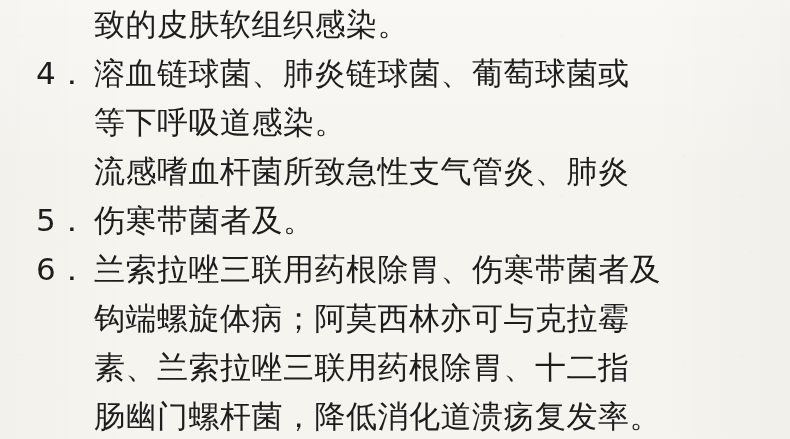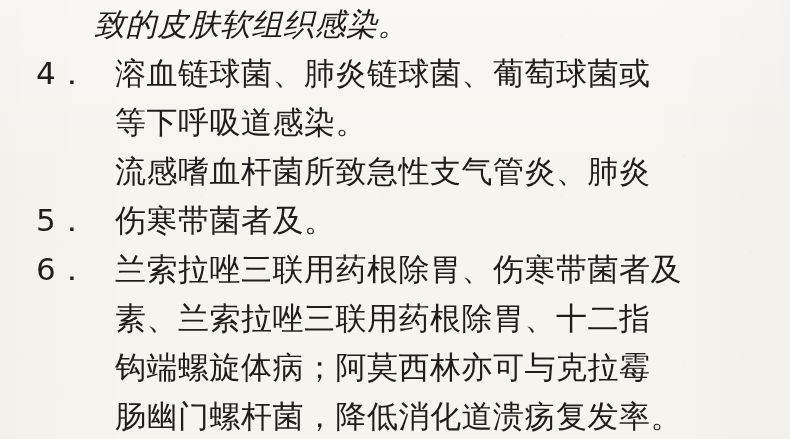--- a/index.html
+++ b/index.html
@@ -57,31 +57,29 @@
     line-height: 49px;
     letter-spacing: 0.5px;
   }
 
   .para {
     display: flex;
     align-items: flex-start;
   }
   .para-cont {
     display: block;
-    font-style: italic;
   }
   .marker {
     flex: 0 0 auto;
     width: 58px;
     text-align: left;
     white-space: nowrap;
   }
   .text {
     flex: 1 1 auto;
-    margin-left: 21px;
   }
   .line {
     white-space: nowrap;
   }
   .first-frag {
     padding-left: 58px;
   }
 </style>
 </head>
 <body>
@@ -106,20 +104,20 @@
       <div class="marker">5．</div>
       <div class="text">
         <div class="line">伤寒带菌者及。</div>
       </div>
     </div>
 
     <div class="para">
       <div class="marker">6．</div>
       <div class="text">
         <div class="line">兰索拉唑三联用药根除胃、伤寒带菌者及</div>
+        <div class="line">钩端螺旋体病；阿莫西林亦可与克拉霉</div>
         <div class="line">素、兰索拉唑三联用药根除胃、十二指</div>
-        <div class="line">钩端螺旋体病；阿莫西林亦可与克拉霉</div>
         <div class="line">肠幽门螺杆菌，降低消化道溃疡复发率。</div>
       </div>
     </div>
 
   </div>
 </div>
 
 </body></html>

